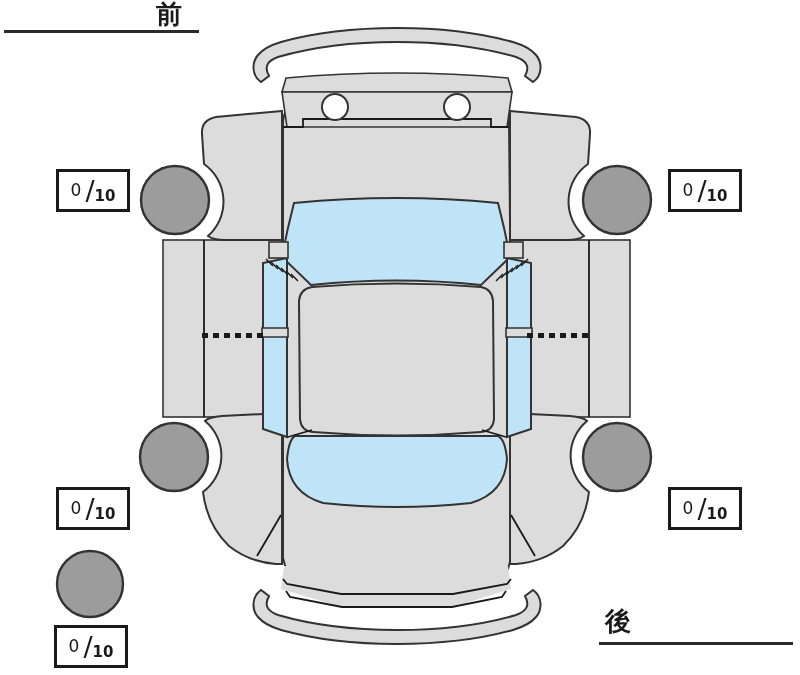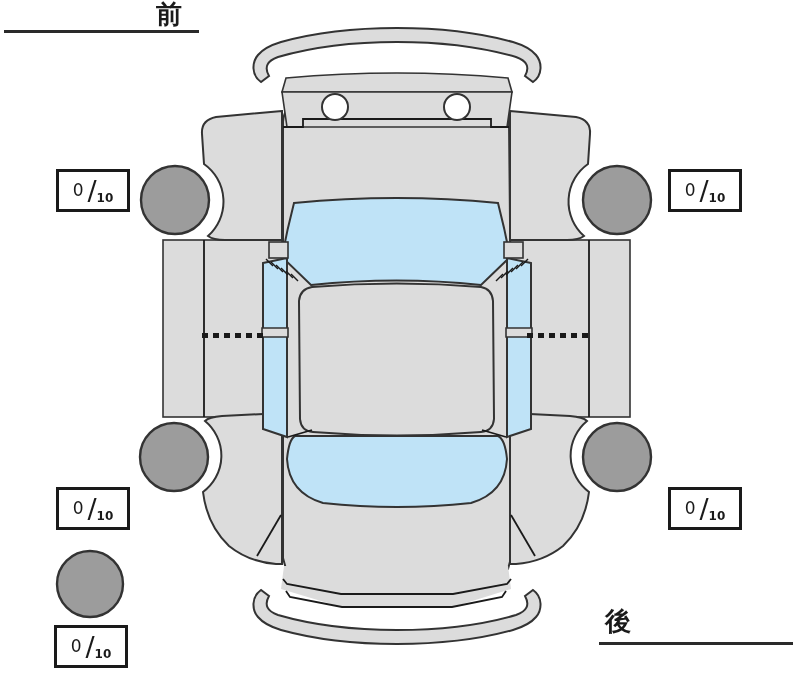--- a/index.html
+++ b/index.html
@@ -8,21 +8,21 @@
   #car-svg{position:absolute;left:0;top:0;width:800px;height:675px;}
 
   .jp-label{position:absolute;font-size:26px;font-weight:700;color:var(--text,#1a1a1a);line-height:1.05;}
   .rule{position:absolute;height:3px;background:#2a2a2a;}
 
   .score-box{position:absolute;width:74px;height:43px;background:#ffffff;
              border:3px solid var(--box_border,#1a1a1a);box-sizing:border-box;
              display:flex;align-items:center;justify-content:center;color:var(--text,#1a1a1a);}
   .score-box .val{font-size:17px;line-height:1;margin-right:4px;}
   .score-box .slash{font-size:27px;line-height:1;}
-  .score-box .max{font-size:12px;font-weight:700;line-height:1;align-self:flex-end;margin-bottom:5px;text-align:center;}
+  .score-box .max{font-size:15px;font-weight:700;line-height:1;align-self:flex-end;margin-bottom:5px;text-align:center;}
 
   .pos-fl{left:56px;top:169px;}
   .pos-fr{left:668px;top:169px;}
   .pos-rl{left:56px;top:487px;}
   .pos-rr{left:668px;top:487px;}
   .pos-sp{left:54px;top:625px;}
 
   svg .body-fill{fill:var(--body,#dcdcdc);stroke:var(--outline,#333);stroke-width:2;}
   svg .body-fill-thin{fill:var(--body,#dcdcdc);stroke:var(--outline,#333);stroke-width:1.6;}
   svg .glass{fill:var(--glass,#bfe3f7);stroke:var(--outline,#333);stroke-width:2;}

